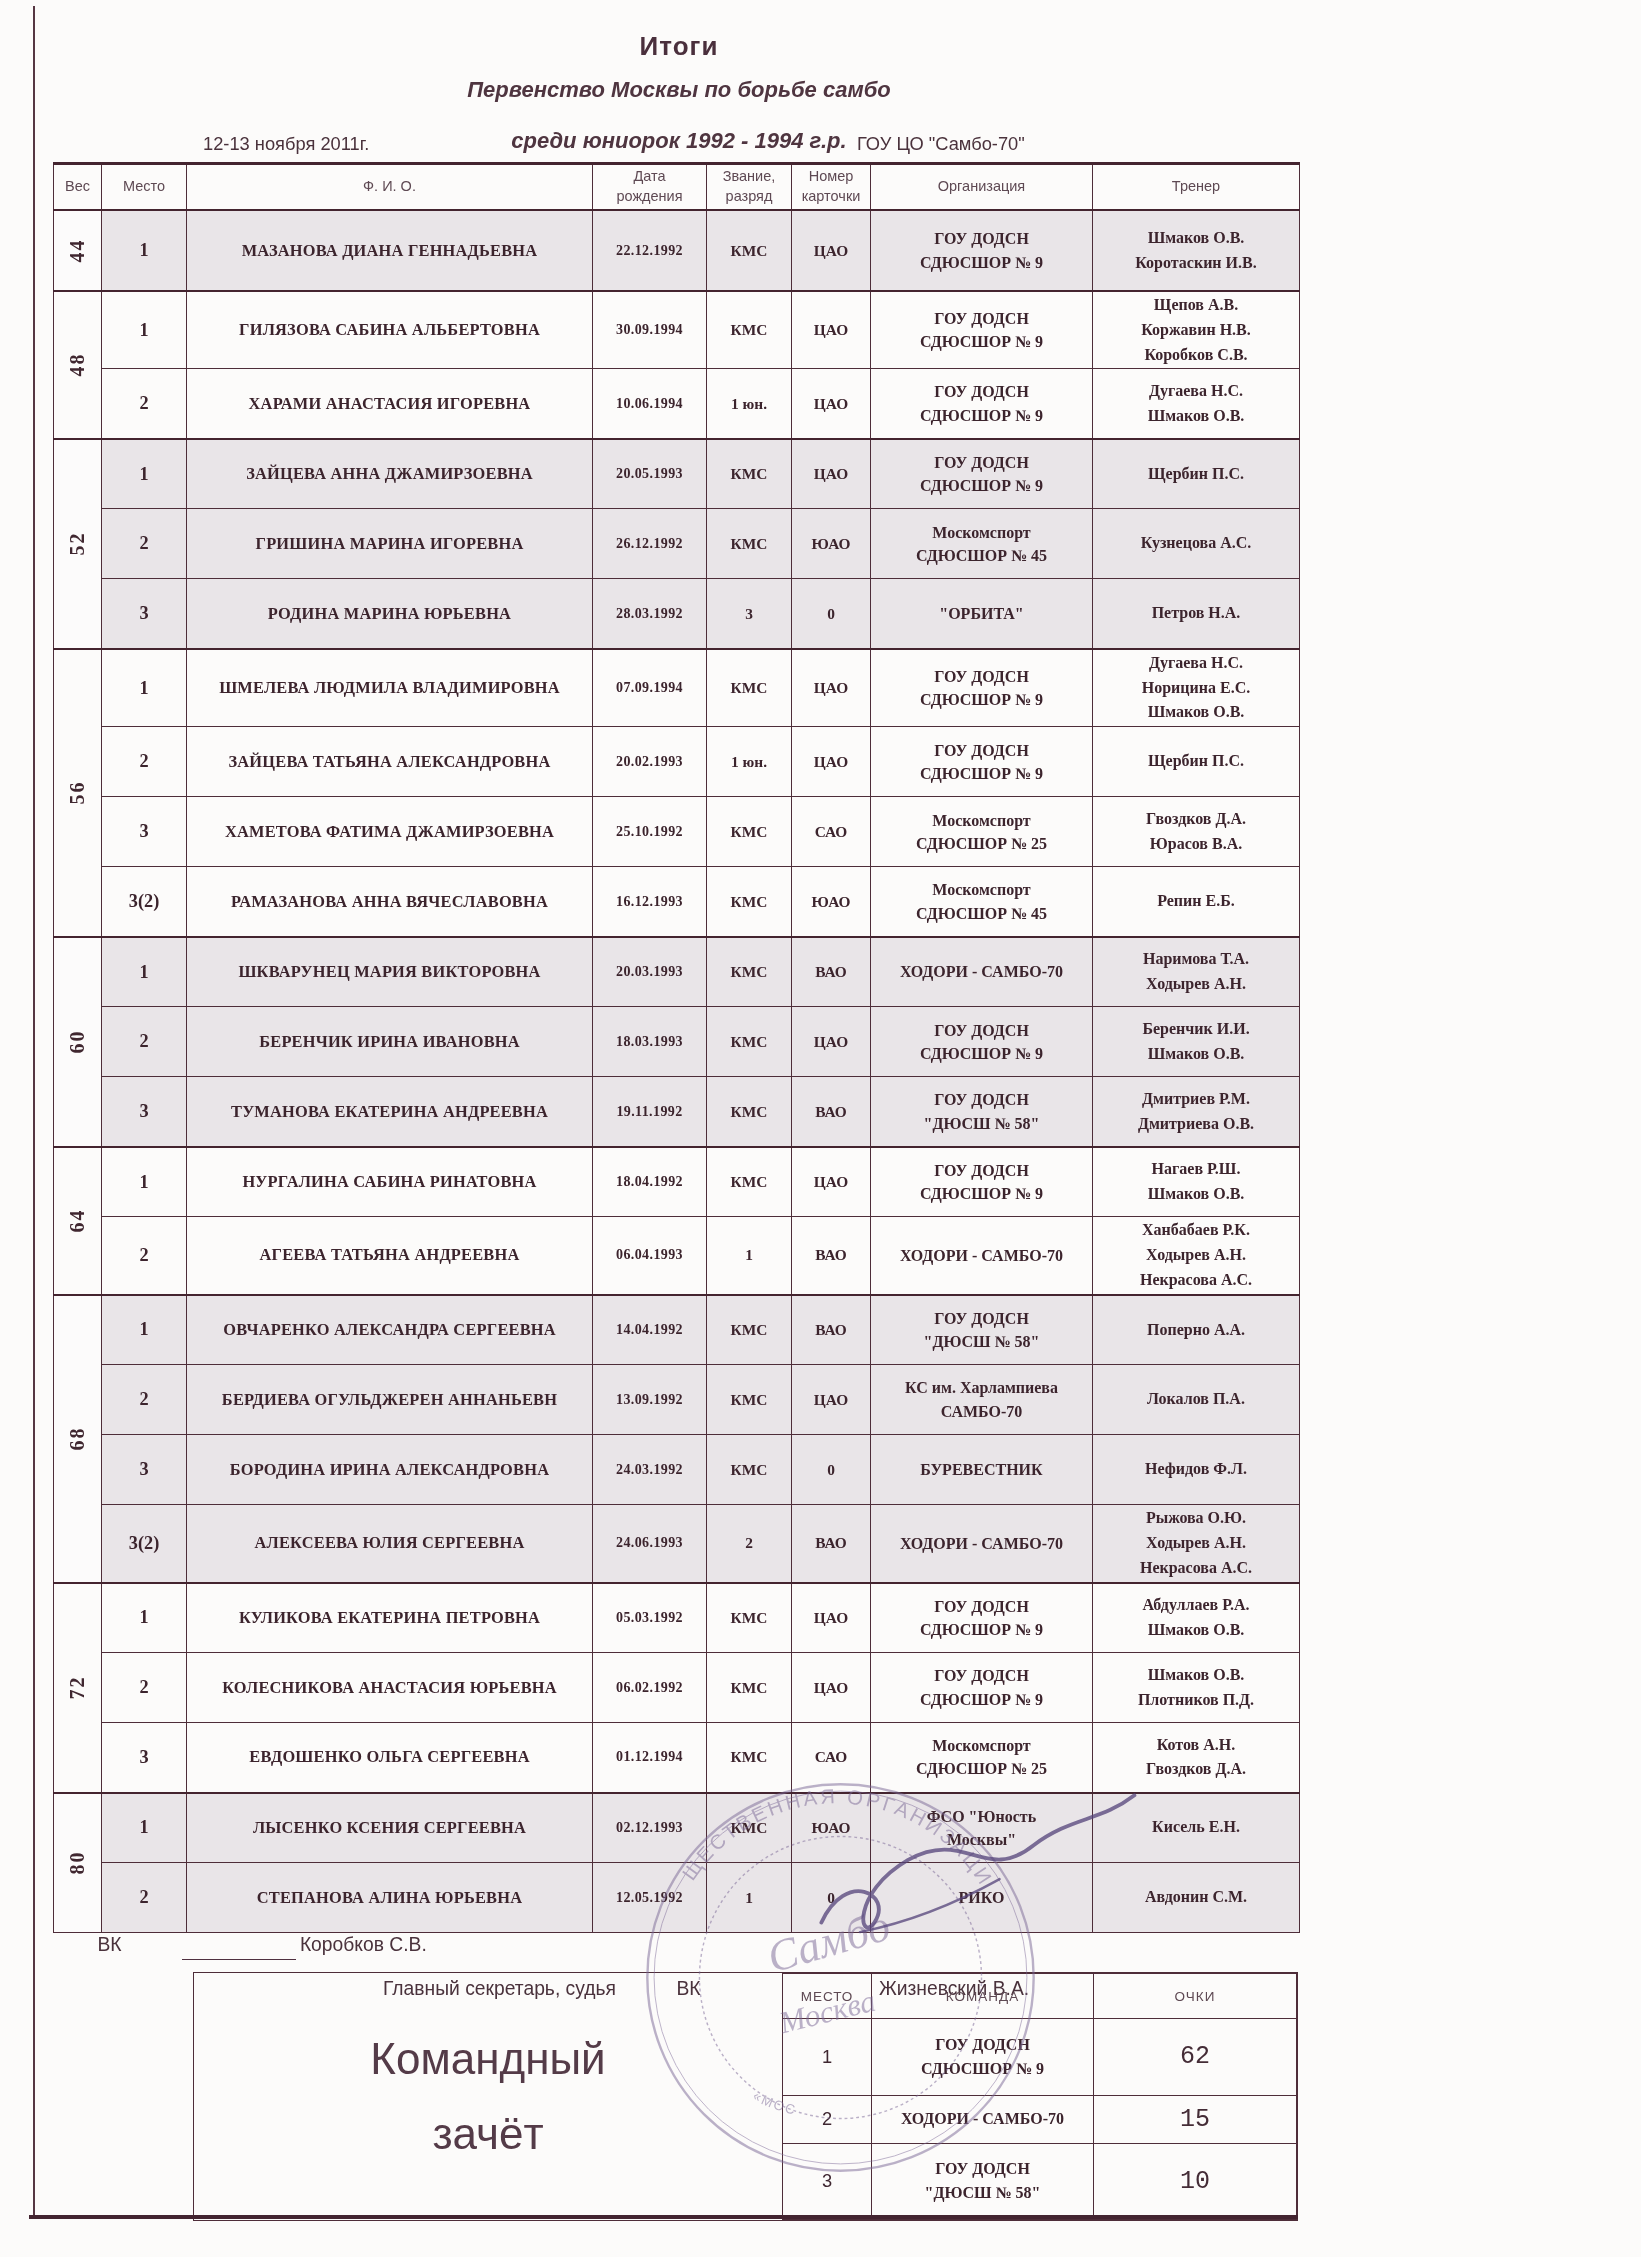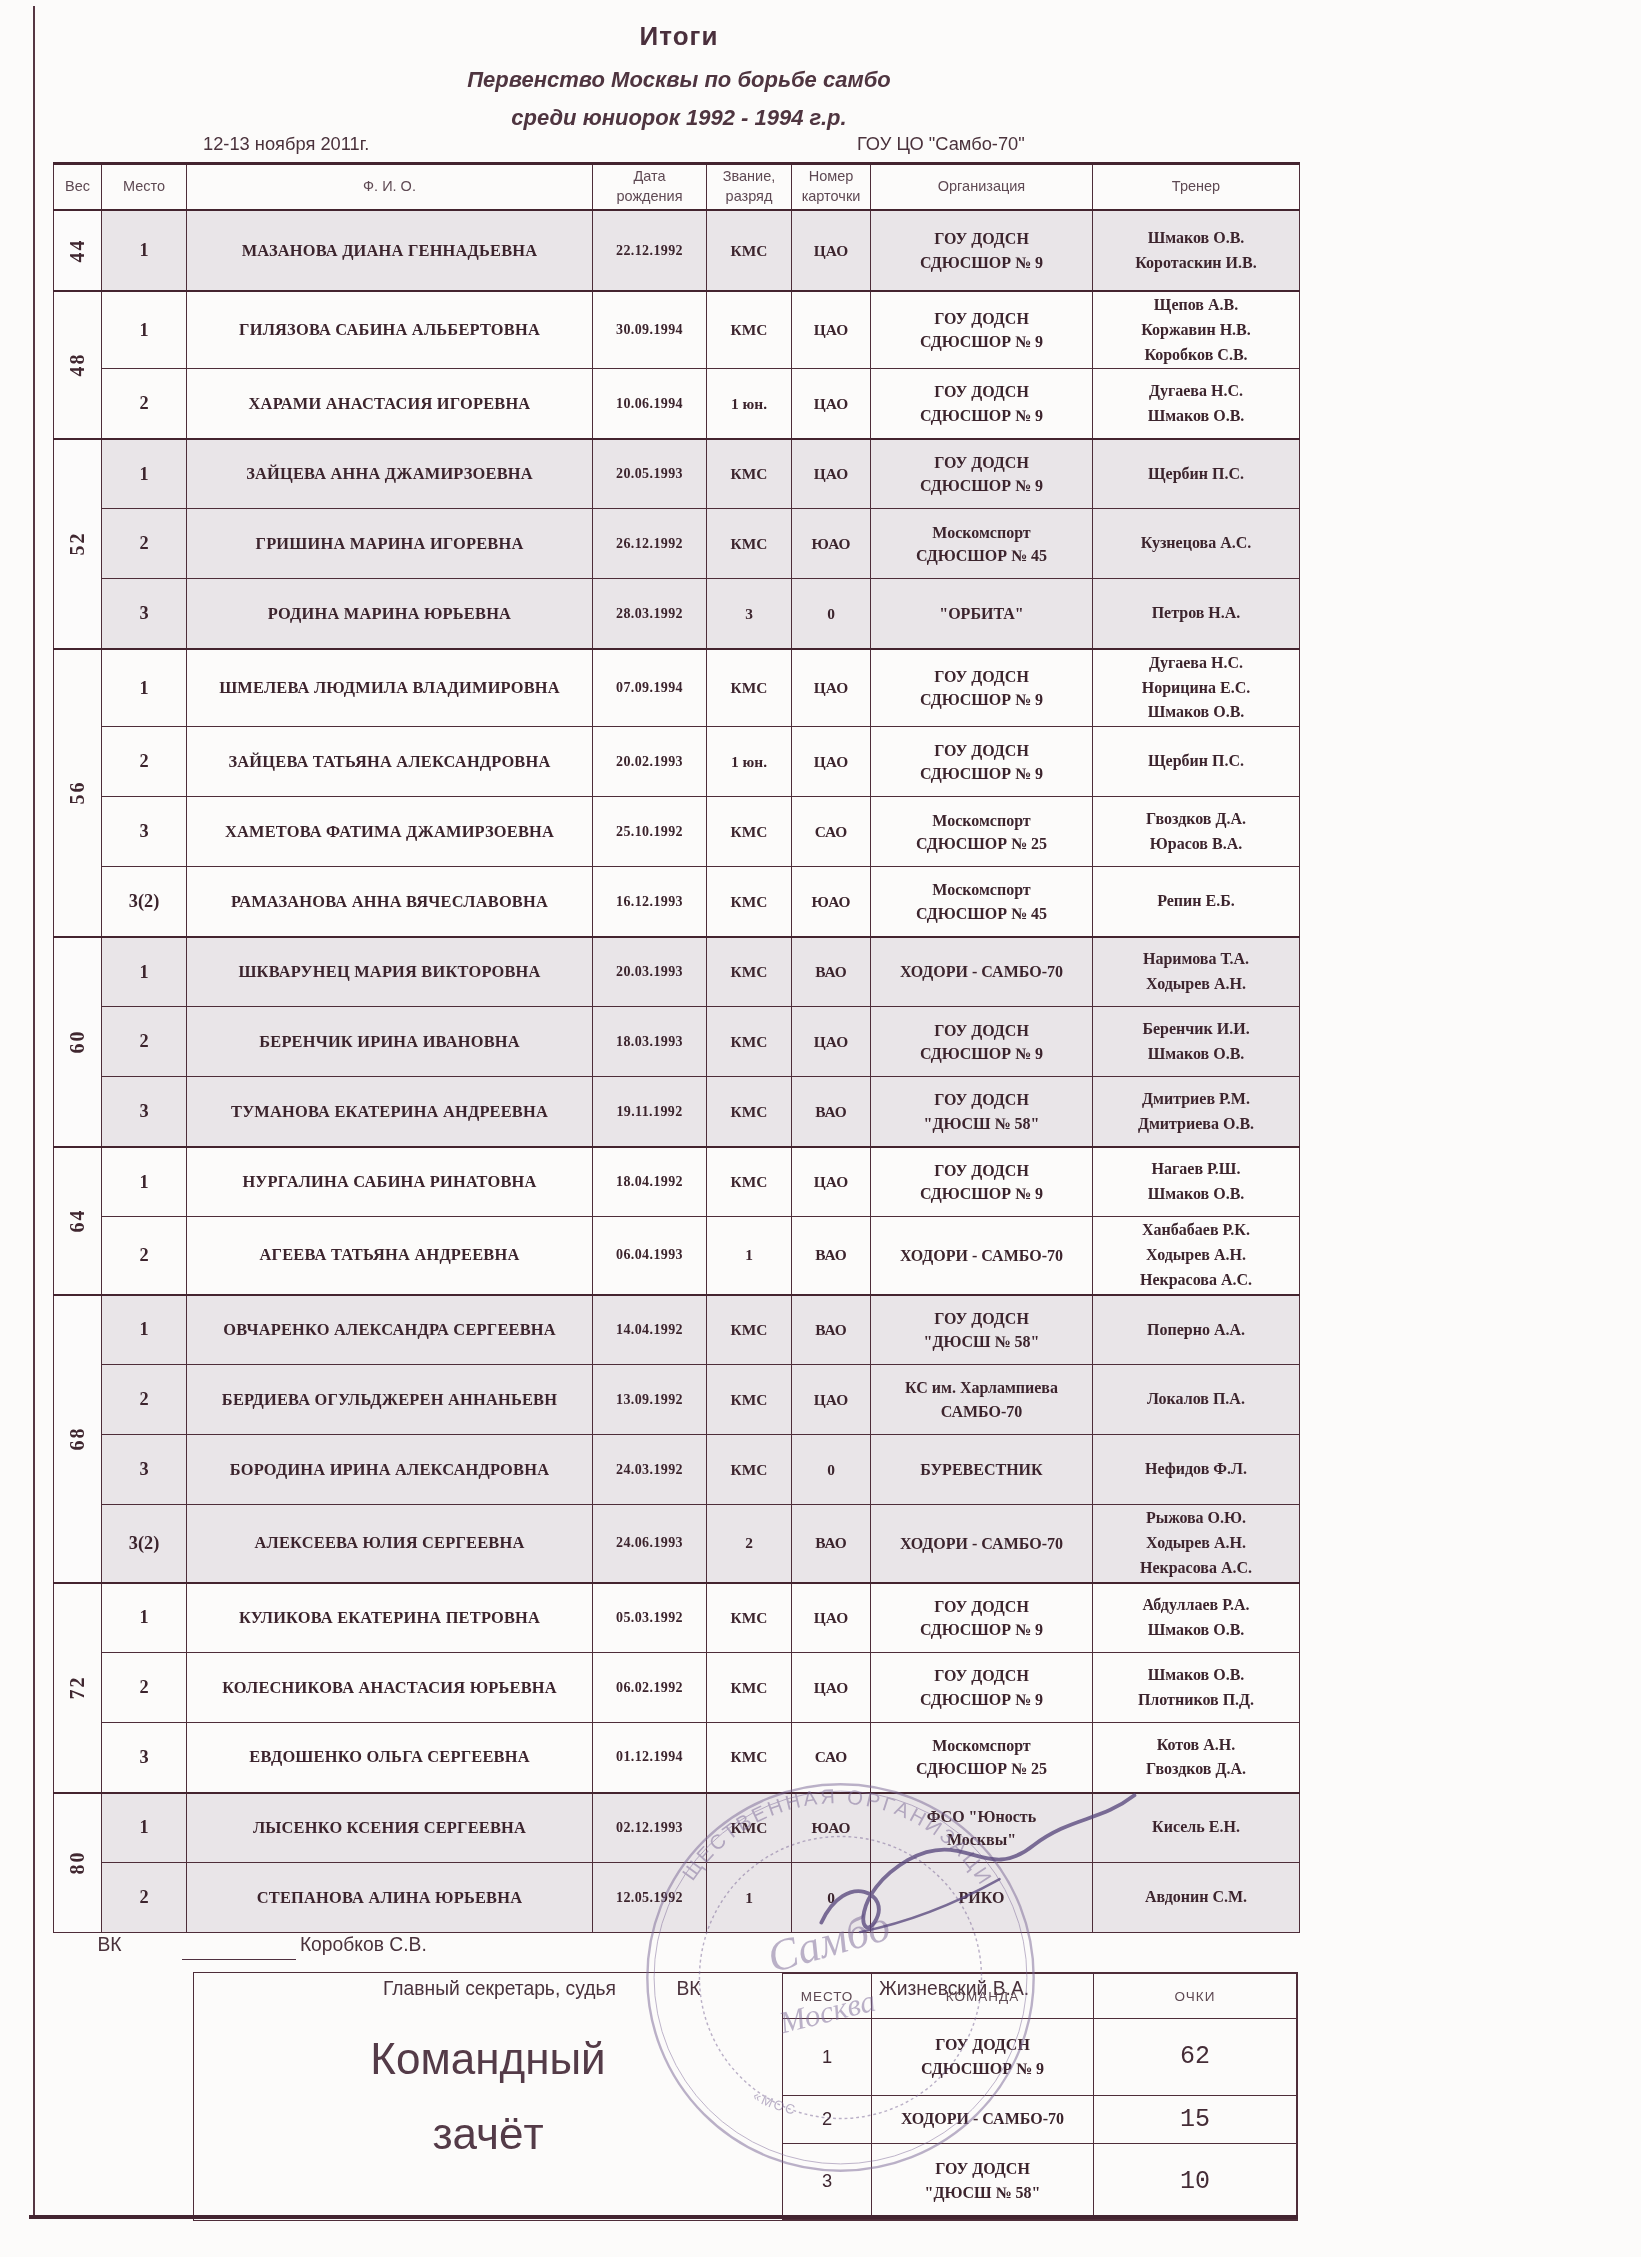--- a/index.html
+++ b/index.html
@@ -2,23 +2,23 @@
 <html lang="ru"><head>
 <meta charset="utf-8">
 <style>
   html,body{margin:0;padding:0;background:#e8e8e8;}
   .page{position:relative;width:1641px;height:2257px;margin:0 auto;background:#fcfbfa;
         font-family:"Liberation Sans",sans-serif;color:#46303a;overflow:hidden;}
   .edge-line{position:absolute;left:33px;top:5.8px;width:1.9px;height:2213px;background:#563642;}
 
   
   .head-block{position:absolute;left:37px;top:0;width:1284px;text-align:center;}
-  .doc-title{margin-top:21px;font-size:26px;font-weight:bold;color:#4a2f3c;letter-spacing:1px;}
+  .doc-title{margin-top:31px;font-size:26px;font-weight:bold;color:#4a2f3c;letter-spacing:1px;}
   .doc-sub1{margin-top:15.4px;font-size:22px;font-style:italic;font-weight:bold;color:#4f3540;}
-  .doc-sub2{margin-top:12px;font-size:22px;font-style:italic;font-weight:bold;color:#4f3540;}
+  .doc-sub2{margin-top:25px;font-size:22px;font-style:italic;font-weight:bold;color:#4f3540;}
   .meta-date{position:absolute;left:203px;top:133px;font-size:18.3px;color:#4a323c;}
   .meta-venue{position:absolute;left:857px;top:133px;font-size:18.3px;color:#4a323c;}
 
   
   table.results{position:absolute;left:53px;top:162px;width:1246px;border-collapse:collapse;table-layout:fixed;}
   table.results th,table.results td{border:1.9px solid #4e2d39;padding:1px 1.9px;}
   table.results thead th{height:42px;font-size:14.5px;font-weight:normal;color:#5e4953;
         white-space:pre-line;line-height:1.35;border-top:3.9px solid #44242f;border-bottom:2.9px solid #44242f;}
   table.results tbody tr{height:70px;}
   table.results tbody tr.h84{height:81px;}

